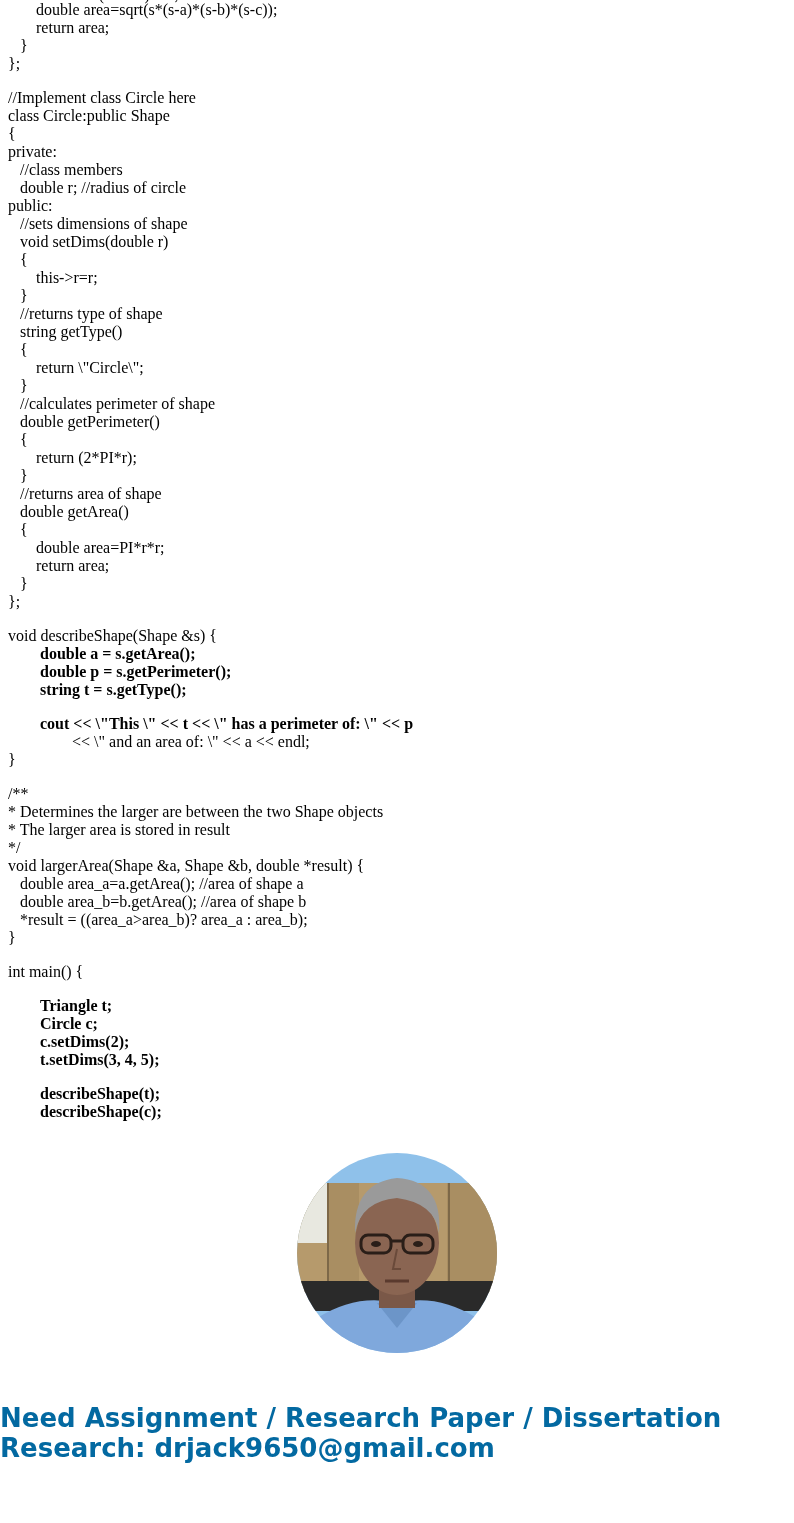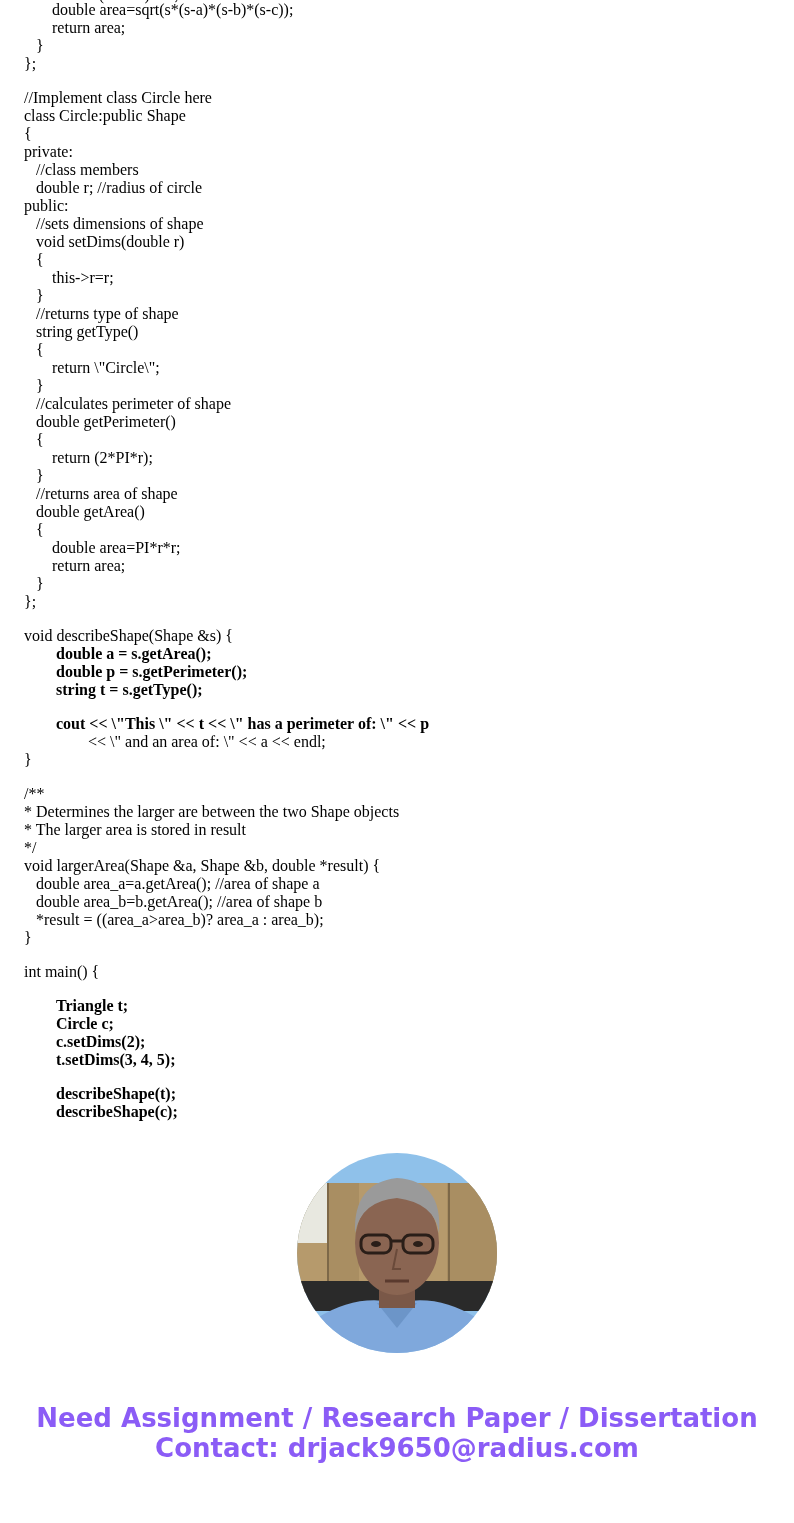--- a/index.html
+++ b/index.html
@@ -15,21 +15,20 @@
     color: #000;
   }
   .code {
     position: absolute;
     left: 8px;
     top: 1px;
     font-family: "Liberation Serif", "DejaVu Serif", serif;
     font-size: 16px;
     line-height: 18px;
     white-space: pre;
-    margin-left: 16px;
   }
   .cut-line {
     position: absolute;
     left: 36px;
     top: -14px;
     font-family: "Liberation Serif", "DejaVu Serif", serif;
     font-size: 16px;
     line-height: 18px;
     white-space: pre;
   }
@@ -54,26 +53,26 @@
     border-radius: 50%;
     overflow: hidden;
   }
   .avatar svg { display: block; }
 
   .promo {
     position: absolute;
     left: 0;
     top: 1403px;
     width: 794px;
-    text-align: center;
+    text-align: left;
     font-family: "DejaVu Sans", "Liberation Sans", sans-serif;
     font-weight: bold;
     font-size: 26px;
     line-height: 30px;
-    color: #8b5cf6;
+    color: #0369a1;
   }
   .promo div { display: block; }
 </style>
 </head>
 <body>
 
 <div class="cut-line">double s=(a+b+c)/2.0;</div>
 
 <div class="code" id="code"><span class="ln i2">double area=sqrt(s*(s-a)*(s-b)*(s-c));</span><span class="ln i2">return area;</span><span class="ln i1">}</span><span class="ln">};</span><span class="ln blank"></span><span class="ln">//Implement class Circle here</span><span class="ln">class Circle:public Shape</span><span class="ln">{</span><span class="ln">private:</span><span class="ln i1">//class members</span><span class="ln i1">double r; //radius of circle</span><span class="ln">public:</span><span class="ln i1">//sets dimensions of shape</span><span class="ln i1">void setDims(double r)</span><span class="ln i1">{</span><span class="ln i2">this-&gt;r=r;</span><span class="ln i1">}</span><span class="ln i1">//returns type of shape</span><span class="ln i1">string getType()</span><span class="ln i1">{</span><span class="ln i2">return \"Circle\";</span><span class="ln i1">}</span><span class="ln i1">//calculates perimeter of shape</span><span class="ln i1">double getPerimeter()</span><span class="ln i1">{</span><span class="ln i2">return (2*PI*r);</span><span class="ln i1">}</span><span class="ln i1">//returns area of shape</span><span class="ln i1">double getArea()</span><span class="ln i1">{</span><span class="ln i2">double area=PI*r*r;</span><span class="ln i2">return area;</span><span class="ln i1">}</span><span class="ln">};</span><span class="ln blank"></span><span class="ln">void describeShape(Shape &amp;s) {</span><span class="ln t1">double a = s.getArea();</span><span class="ln t1">double p = s.getPerimeter();</span><span class="ln t1">string t = s.getType();</span><span class="ln blank"></span><span class="ln t1">cout &lt;&lt; \"This \" &lt;&lt; t &lt;&lt; \" has a perimeter of: \" &lt;&lt; p</span><span class="ln t2">&lt;&lt; \" and an area of: \" &lt;&lt; a &lt;&lt; endl;</span><span class="ln">}</span><span class="ln blank"></span><span class="ln">/**</span><span class="ln">* Determines the larger are between the two Shape objects</span><span class="ln">* The larger area is stored in result</span><span class="ln">*/</span><span class="ln">void largerArea(Shape &amp;a, Shape &amp;b, double *result) {</span><span class="ln i1">double area_a=a.getArea(); //area of shape a</span><span class="ln i1">double area_b=b.getArea(); //area of shape b</span><span class="ln i1">*result = ((area_a&gt;area_b)? area_a : area_b);</span><span class="ln">}</span><span class="ln blank"></span><span class="ln">int main() {</span><span class="ln blank"></span><span class="ln t1">Triangle t;</span><span class="ln t1">Circle c;</span><span class="ln t1">c.setDims(2);</span><span class="ln t1">t.setDims(3, 4, 5);</span><span class="ln blank"></span><span class="ln t1">describeShape(t);</span><span class="ln t1">describeShape(c);</span></div>
 
@@ -106,14 +105,14 @@
     <ellipse cx="79" cy="91" rx="5" ry="3" fill="#2a1e18"></ellipse>
     <ellipse cx="121" cy="91" rx="5" ry="3" fill="#2a1e18"></ellipse>
 
     <path d="M100 96 L96 116 L104 116" fill="none" stroke="#6a4a3a" stroke-width="2"></path>
     <line x1="88" y1="128" x2="112" y2="128" stroke="#5a3a2e" stroke-width="3"></line>
   </svg>
 </div>
 
 <div class="promo">
   <div>Need Assignment / Research Paper / Dissertation</div>
-  <div>Contact: drjack9650@radius.com</div>
+  <div>Research: drjack9650@gmail.com</div>
 </div>
 
 </body></html>

